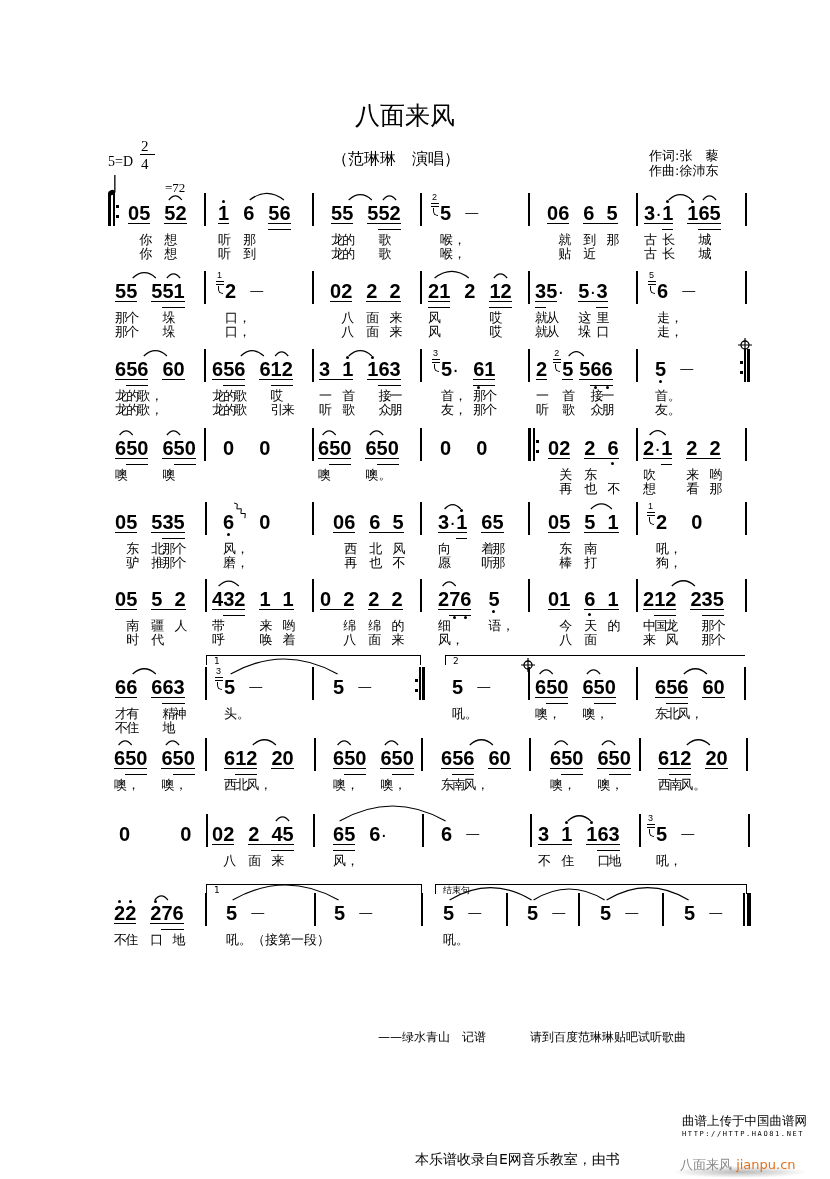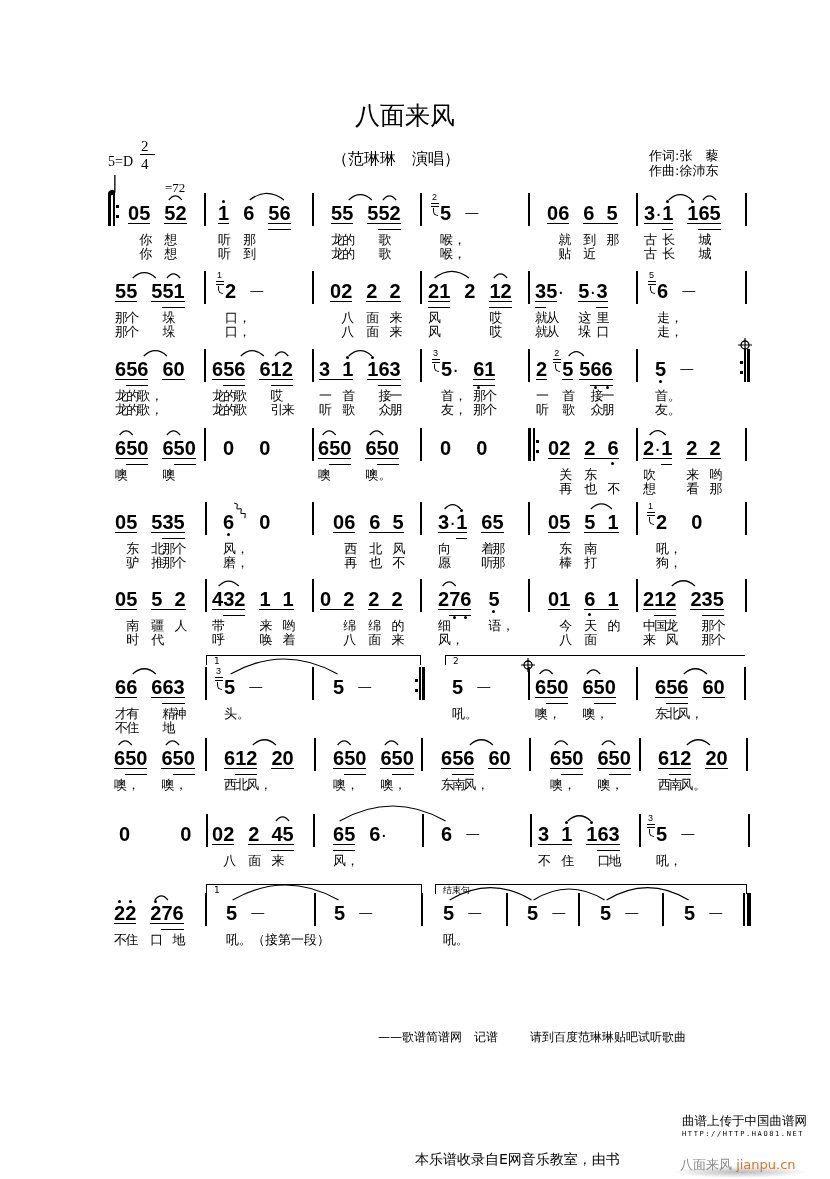--- a/index.html
+++ b/index.html
@@ -1113,21 +1113,21 @@
       <path d="M275.9 821 Q282.5 812.9 289.1 821" fill="none" stroke="#000" stroke-width="1.2"></path>
       <path d="M567.7 821 Q579.3 810.5 590.8 821" fill="none" stroke="#000" stroke-width="1.2"></path>
       <path d="M339.6 821 Q392.6 791.0 445.6 821" fill="none" stroke="#000" stroke-width="1.2"></path>
       <path d="M154.8 900 Q161.4 891.9 167.9 900" fill="none" stroke="#000" stroke-width="1.2"></path>
       <path d="M232.6 900 Q285.6 870.0 338.6 900" fill="none" stroke="#000" stroke-width="1.2"></path>
       <path d="M449.6 900 Q490.6 875.3 531.6 900" fill="none" stroke="#000" stroke-width="1.2"></path>
       <path d="M533.6 900 Q569.1 878.0 604.6 900" fill="none" stroke="#000" stroke-width="1.2"></path>
       <path d="M606.6 900 Q647.6 875.3 688.6 900" fill="none" stroke="#000" stroke-width="1.2"></path>
     </svg>
 
-  <div class="abs f-small" style="left:378px;top:1030px">——歌谱简谱网　记谱</div>
+  <div class="abs f-small" style="left:378px;top:1030px">——绿水青山　记谱</div>
   <div class="abs f-small" style="left:530px;top:1030px">请到百度范琳琳贴吧试听歌曲</div>
   <div class="abs f-upload">曲谱上传于中国曲谱网</div>
   <div class="abs f-url">HTTP://HTTP.HAO81.NET</div>
   <div class="abs f-source">本乐谱收录自E网音乐教室，由书</div>
   <div class="wm-shadow"></div>
   <div class="abs f-wm">
     <span style="color:#8a8a8a">八面来风</span>
     <span style="color:#e2701f;font-family:'DejaVu Sans',sans-serif">jianpu.cn</span>
   </div>
 </div>

